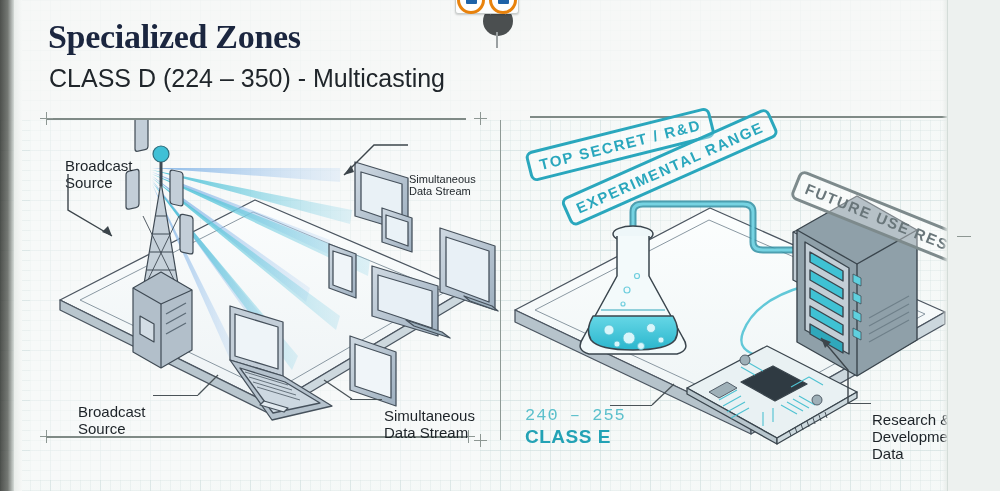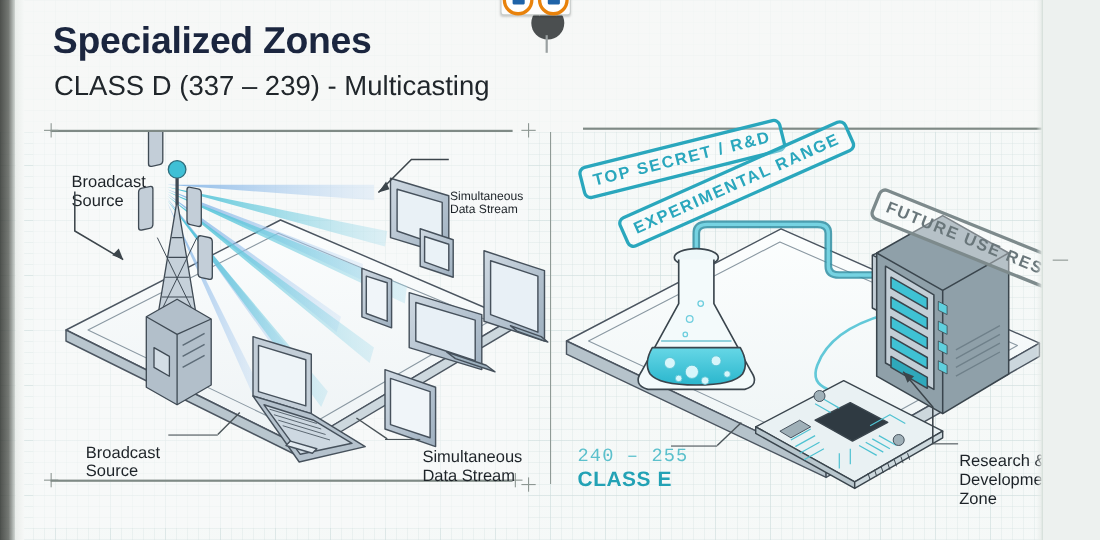--- a/index.html
+++ b/index.html
@@ -40,21 +40,21 @@
 
   
   .rule{position:absolute;height:2px;background:#7f8a86;}
 
   
   .h-title{
     position:absolute;font-weight:bold;letter-spacing:-0.3px;
     color:#1b263f;white-space:nowrap;
   }
   .h-sub{position:absolute;color:#20262b;white-space:nowrap;}
-  #title-left{left:48px;top:18px;font-size:34px;}
+  #title-left{left:48px;top:18px;font-size:34px;font-family:Liberation Serif, serif;}
   #sub-left{left:49px;top:64px;font-size:25px;}
   #title-right{left:533px;top:17px;font-size:24px;font-weight:bold;color:#1b263f;}
   #sub-right{left:533px;top:53px;font-size:19px;color:#20262b;line-height:1.20;white-space:normal;width:420px;}
 
   
   .ann{position:absolute;color:#1d2328;line-height:1.12;}
   .ann.big{font-size:15px;margin-top:16px;}
   .ann.small{font-size:11px;}
   .lead{position:absolute;background:#4a5358;height:1.4px;transform-origin:0 50%;}
   .arrow-svg{position:absolute;overflow:visible;}
@@ -85,21 +85,21 @@
 </head>
 <body>
 
 <div id="stage">
 
   <div class="paper"></div>
   <div class="wash"></div>
   <div class="wash2"></div>
 
   <div class="h-title" id="title-left">Specialized Zones</div>
-  <div class="h-sub" id="sub-left">CLASS D (337 – 239) - Multicasting</div>
+  <div class="h-sub" id="sub-left">CLASS D (224 – 350) - Multicasting</div>
 
   <div class="rule" style="left:46px;top:118px;width:420px;"></div>
   <div class="crosshair" style="left:40px;top:112px;"></div>
   <div class="crosshair" style="left:40px;top:430px;"></div>
   <div class="rule" style="left:46px;top:436px;width:420px;height:1.5px;"></div>
   <div class="crosshair" style="left:462px;top:430px;"></div>
 
   <svg style="position:absolute;left:40px;top:120px;" width="460" height="320" viewBox="0 0 460 320">
     <defs>
       <linearGradient id="rayA" x1="0" y1="0" x2="1" y2="0">
@@ -358,21 +358,21 @@
   <div id="classE-label">CLASS E</div>
   <div id="classE-range">240 – 255</div>
   <div class="lead" style="left:610px;top:405px;width:42px;"></div>
   <svg class="arrow-svg" style="left:650px;top:382px;" width="40" height="30">
     <path d="M2 23 L24 2" fill="none" stroke="#4a5358" stroke-width="1.3"></path>
   </svg>
 
   <div class="ann big" style="left:872px;top:396px;">
     <div>Research &amp;</div>
     <div>Development</div>
-    <div>Zone</div>
+    <div>Data</div>
   </div>
   <div class="lead" style="left:847px;top:403px;width:24px;"></div>
   <svg class="arrow-svg" style="left:815px;top:330px;" width="50" height="78">
     <path d="M33 73 L33 40 L6 8" fill="none" stroke="#3c454b" stroke-width="1.4"></path>
     <path d="M6 8 L16 12 L10 18 Z" fill="#3c454b"></path>
   </svg>
 
   <div class="edge-left"></div>
   <div class="edge-left2"></div>
   <div class="edge-right-in"></div>

